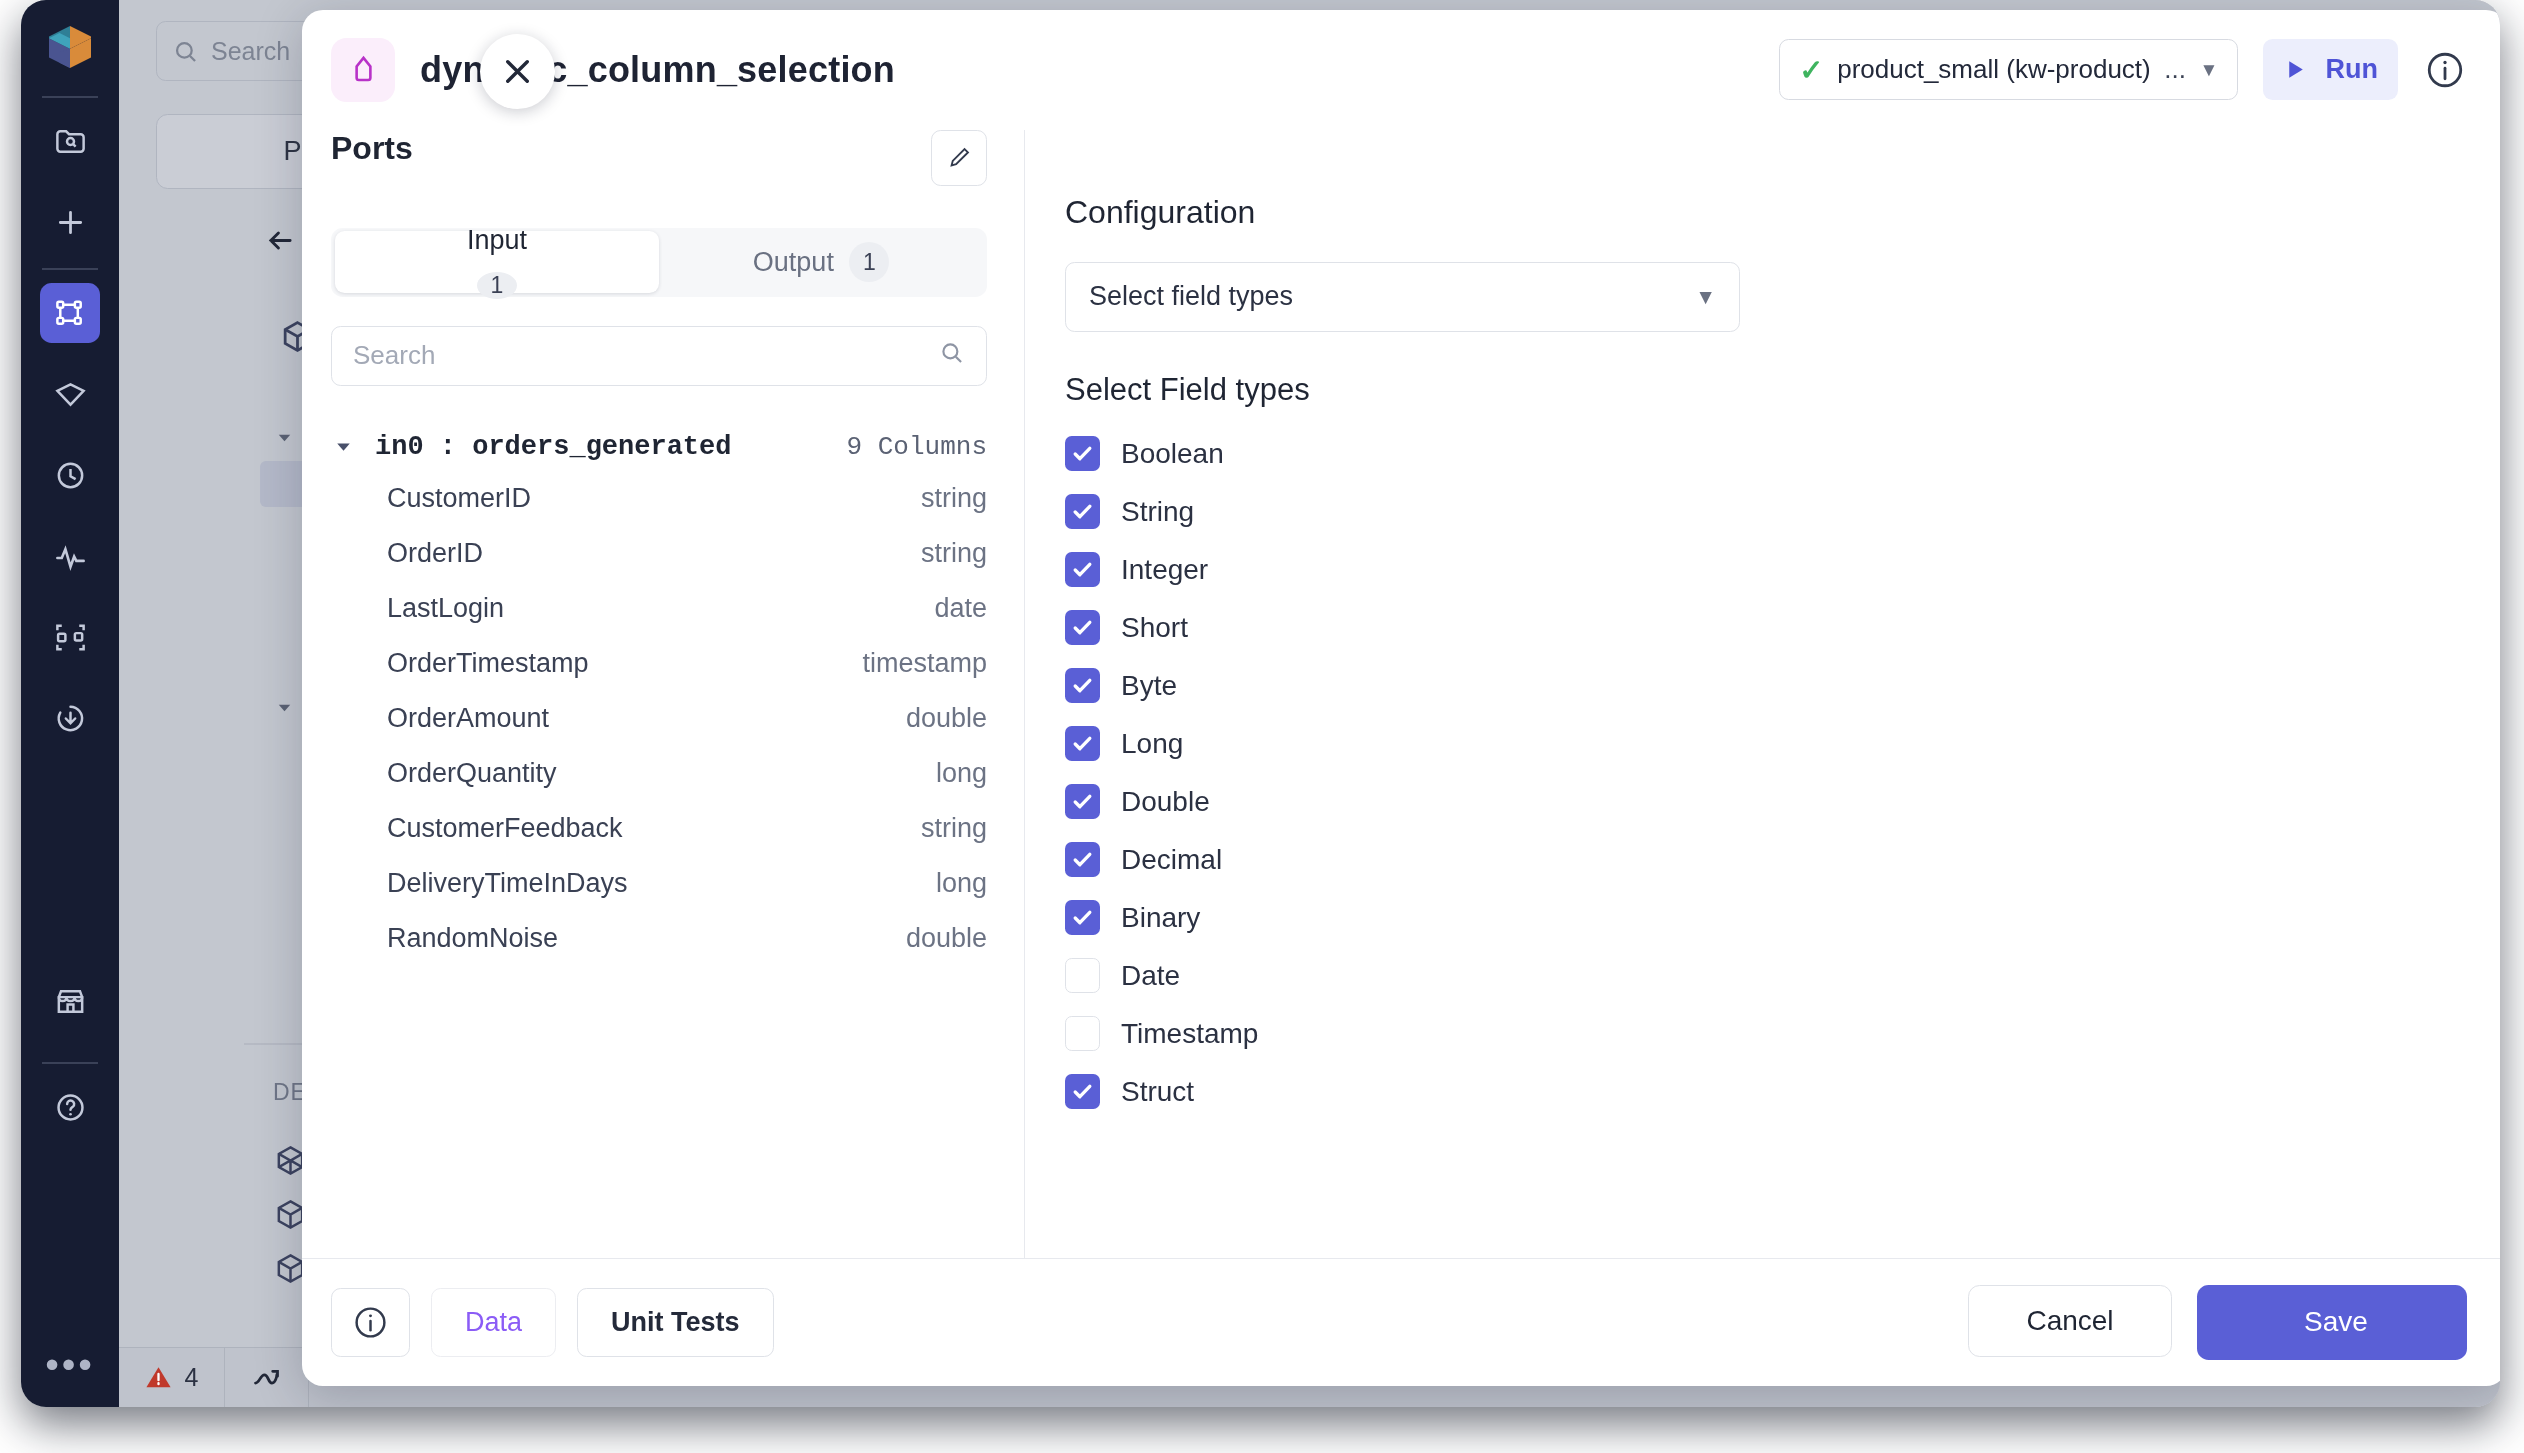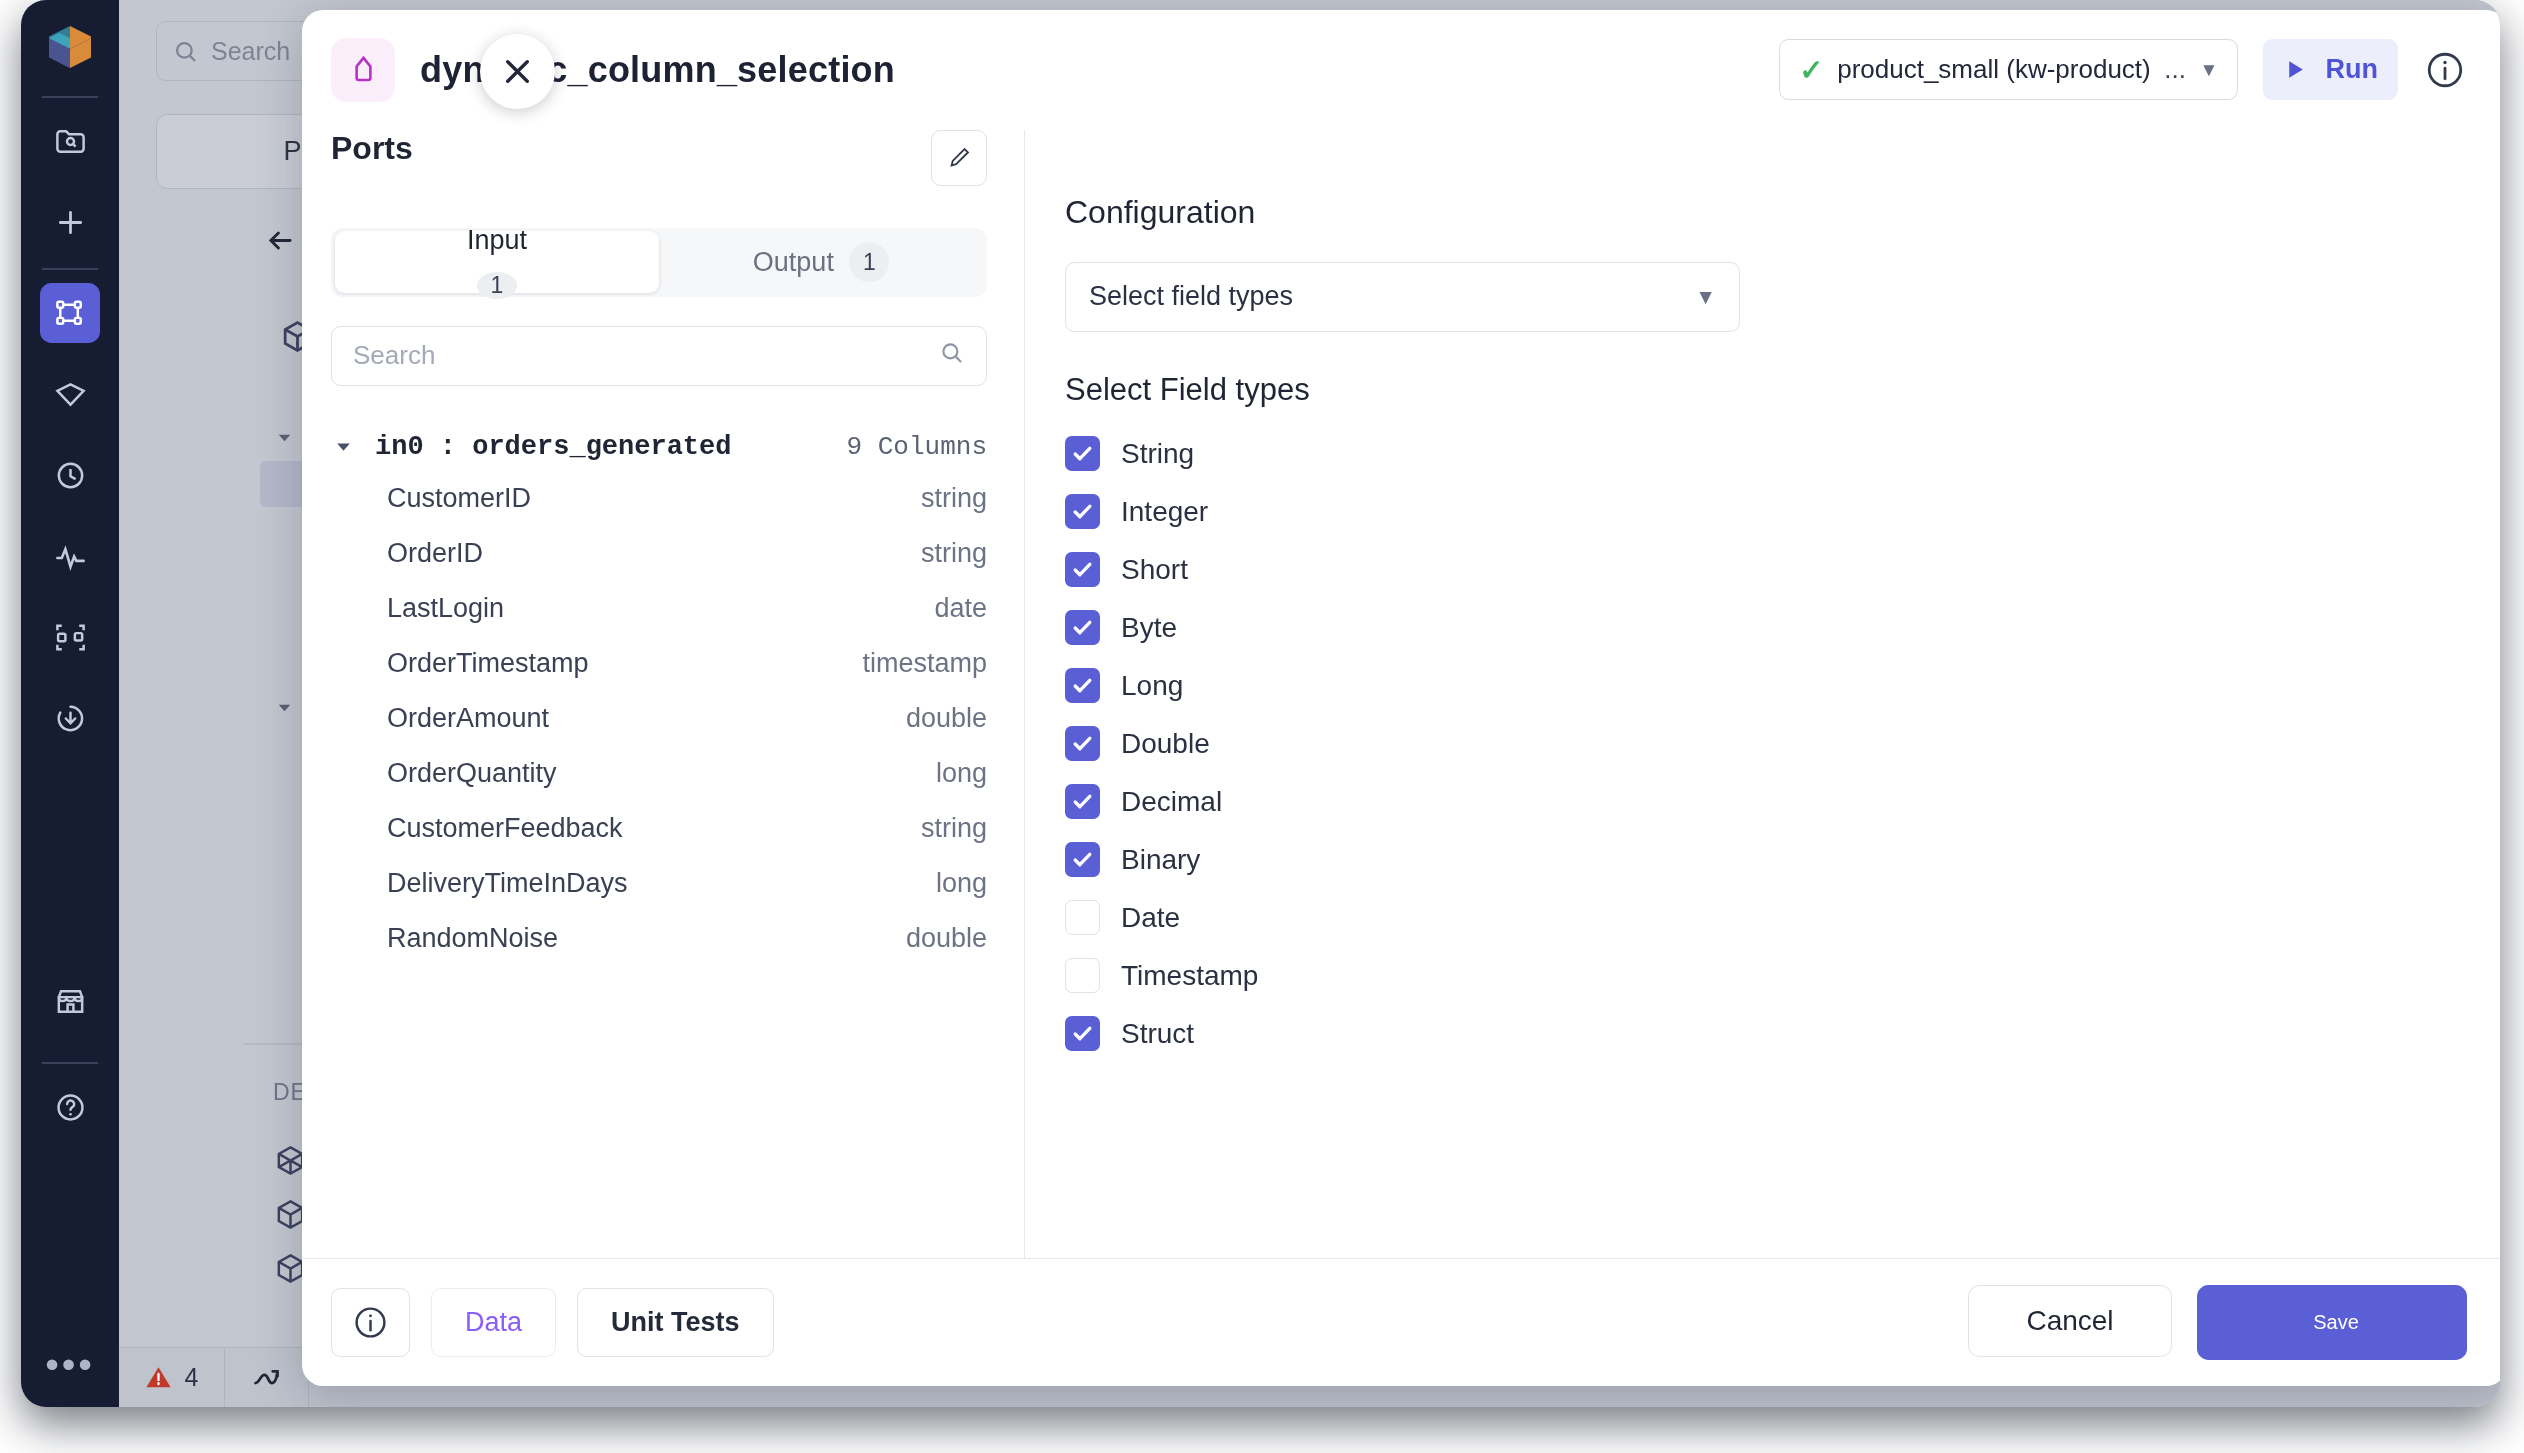--- a/index.html
+++ b/index.html
@@ -238,21 +238,21 @@
   #cancel-btn {
     height: 72px; width: 204px; border-radius: 11.6px;
     border: 1.4px solid #dfe2e8; background:#fff;
     display:flex;align-items:center;justify-content:center;
     font-size: 28px; color: #1f2533;
   }
   #save-btn {
     height: 75px; width: 270px; border-radius: 11.6px;
     background: #5a5fd6; color:#fff;
     display:flex;align-items:center;justify-content:center;
-    font-size: 20px;
+    font-size: 28px;
     padding-left: 8px;
   }
 </style>
 </head>
 <body>
 
 <div id="app-window">
 
   <div id="rail">
     <div class="rail-logo">
@@ -644,20 +644,28 @@
 
         <div id="cfg-sub">Select Field types</div>
 
         <div style="margin-top:17.3px">
           <div class="cb-row">
             <span class="cb on">
               <svg viewBox="0 0 24 24" fill="none" stroke="#fff" stroke-width="3.2" stroke-linecap="round" stroke-linejoin="round">
                   <path d="M5 12.5l4.5 4.5L19 7"></path>
                 </svg>
             </span>
+            <span>Boolean</span>
+          </div>
+          <div class="cb-row">
+            <span class="cb on">
+              <svg viewBox="0 0 24 24" fill="none" stroke="#fff" stroke-width="3.2" stroke-linecap="round" stroke-linejoin="round">
+                  <path d="M5 12.5l4.5 4.5L19 7"></path>
+                </svg>
+            </span>
             <span>String</span>
           </div>
           <div class="cb-row">
             <span class="cb on">
               <svg viewBox="0 0 24 24" fill="none" stroke="#fff" stroke-width="3.2" stroke-linecap="round" stroke-linejoin="round">
                   <path d="M5 12.5l4.5 4.5L19 7"></path>
                 </svg>
             </span>
             <span>Integer</span>
           </div>

